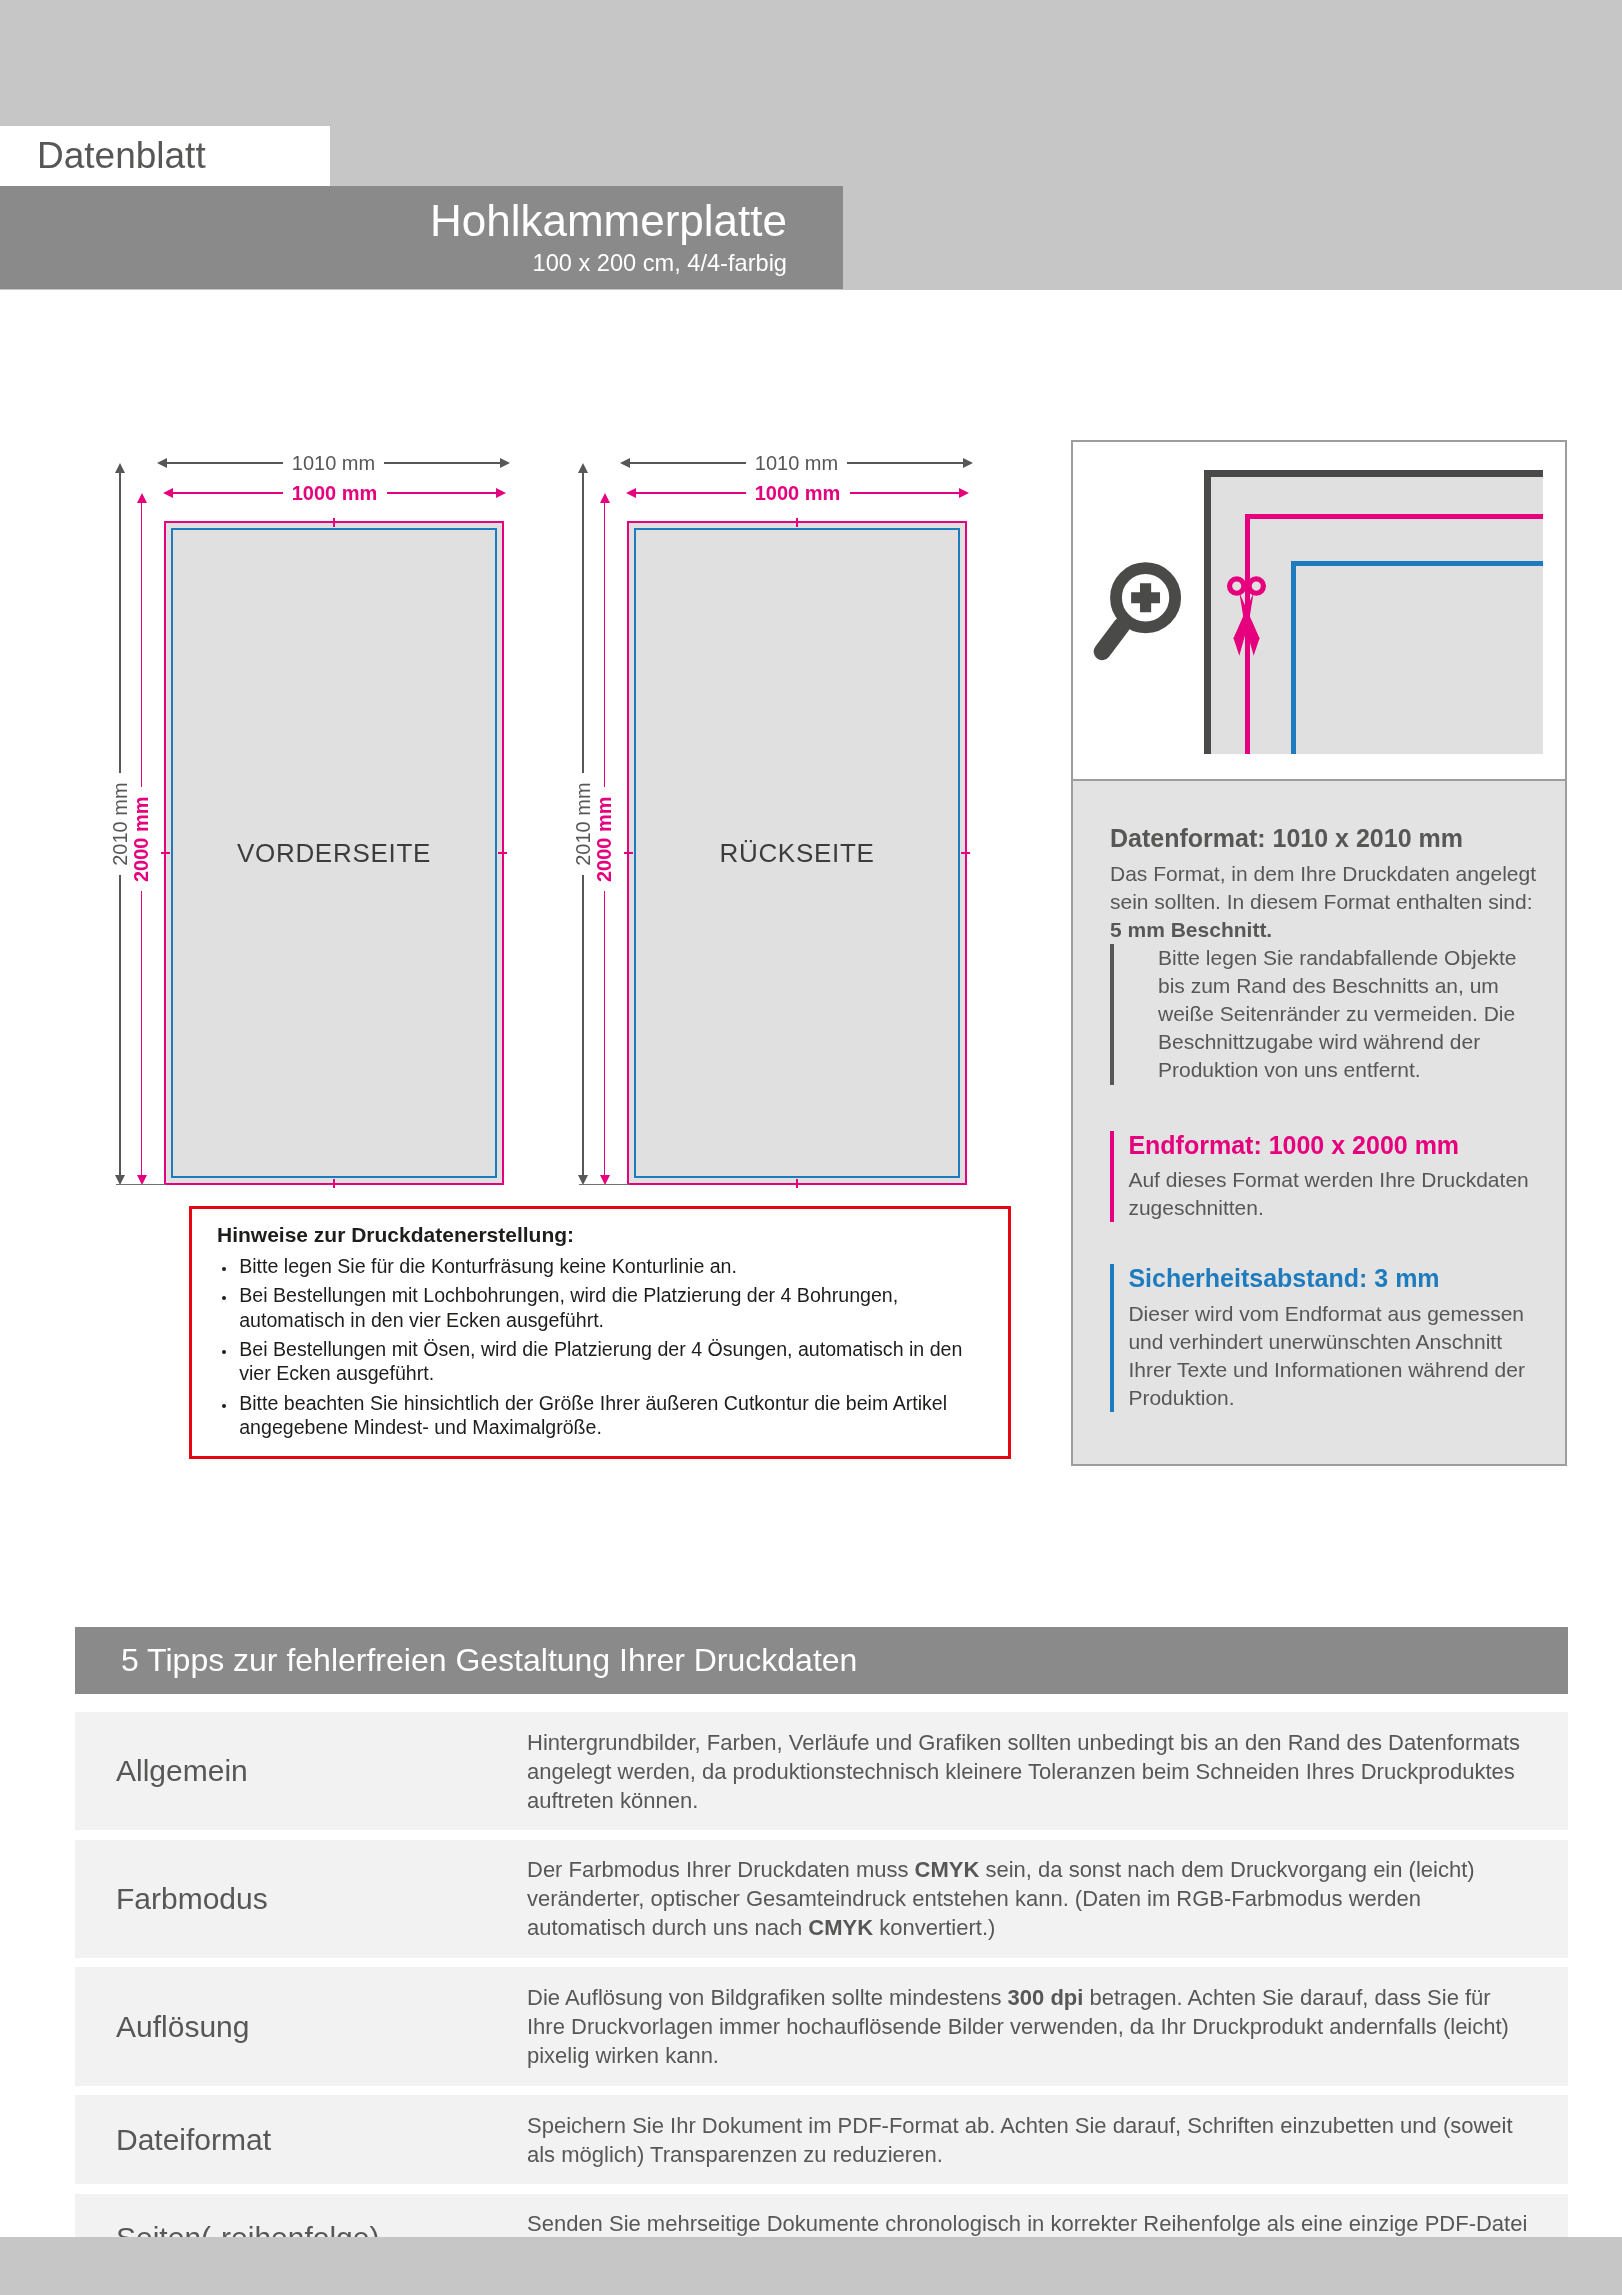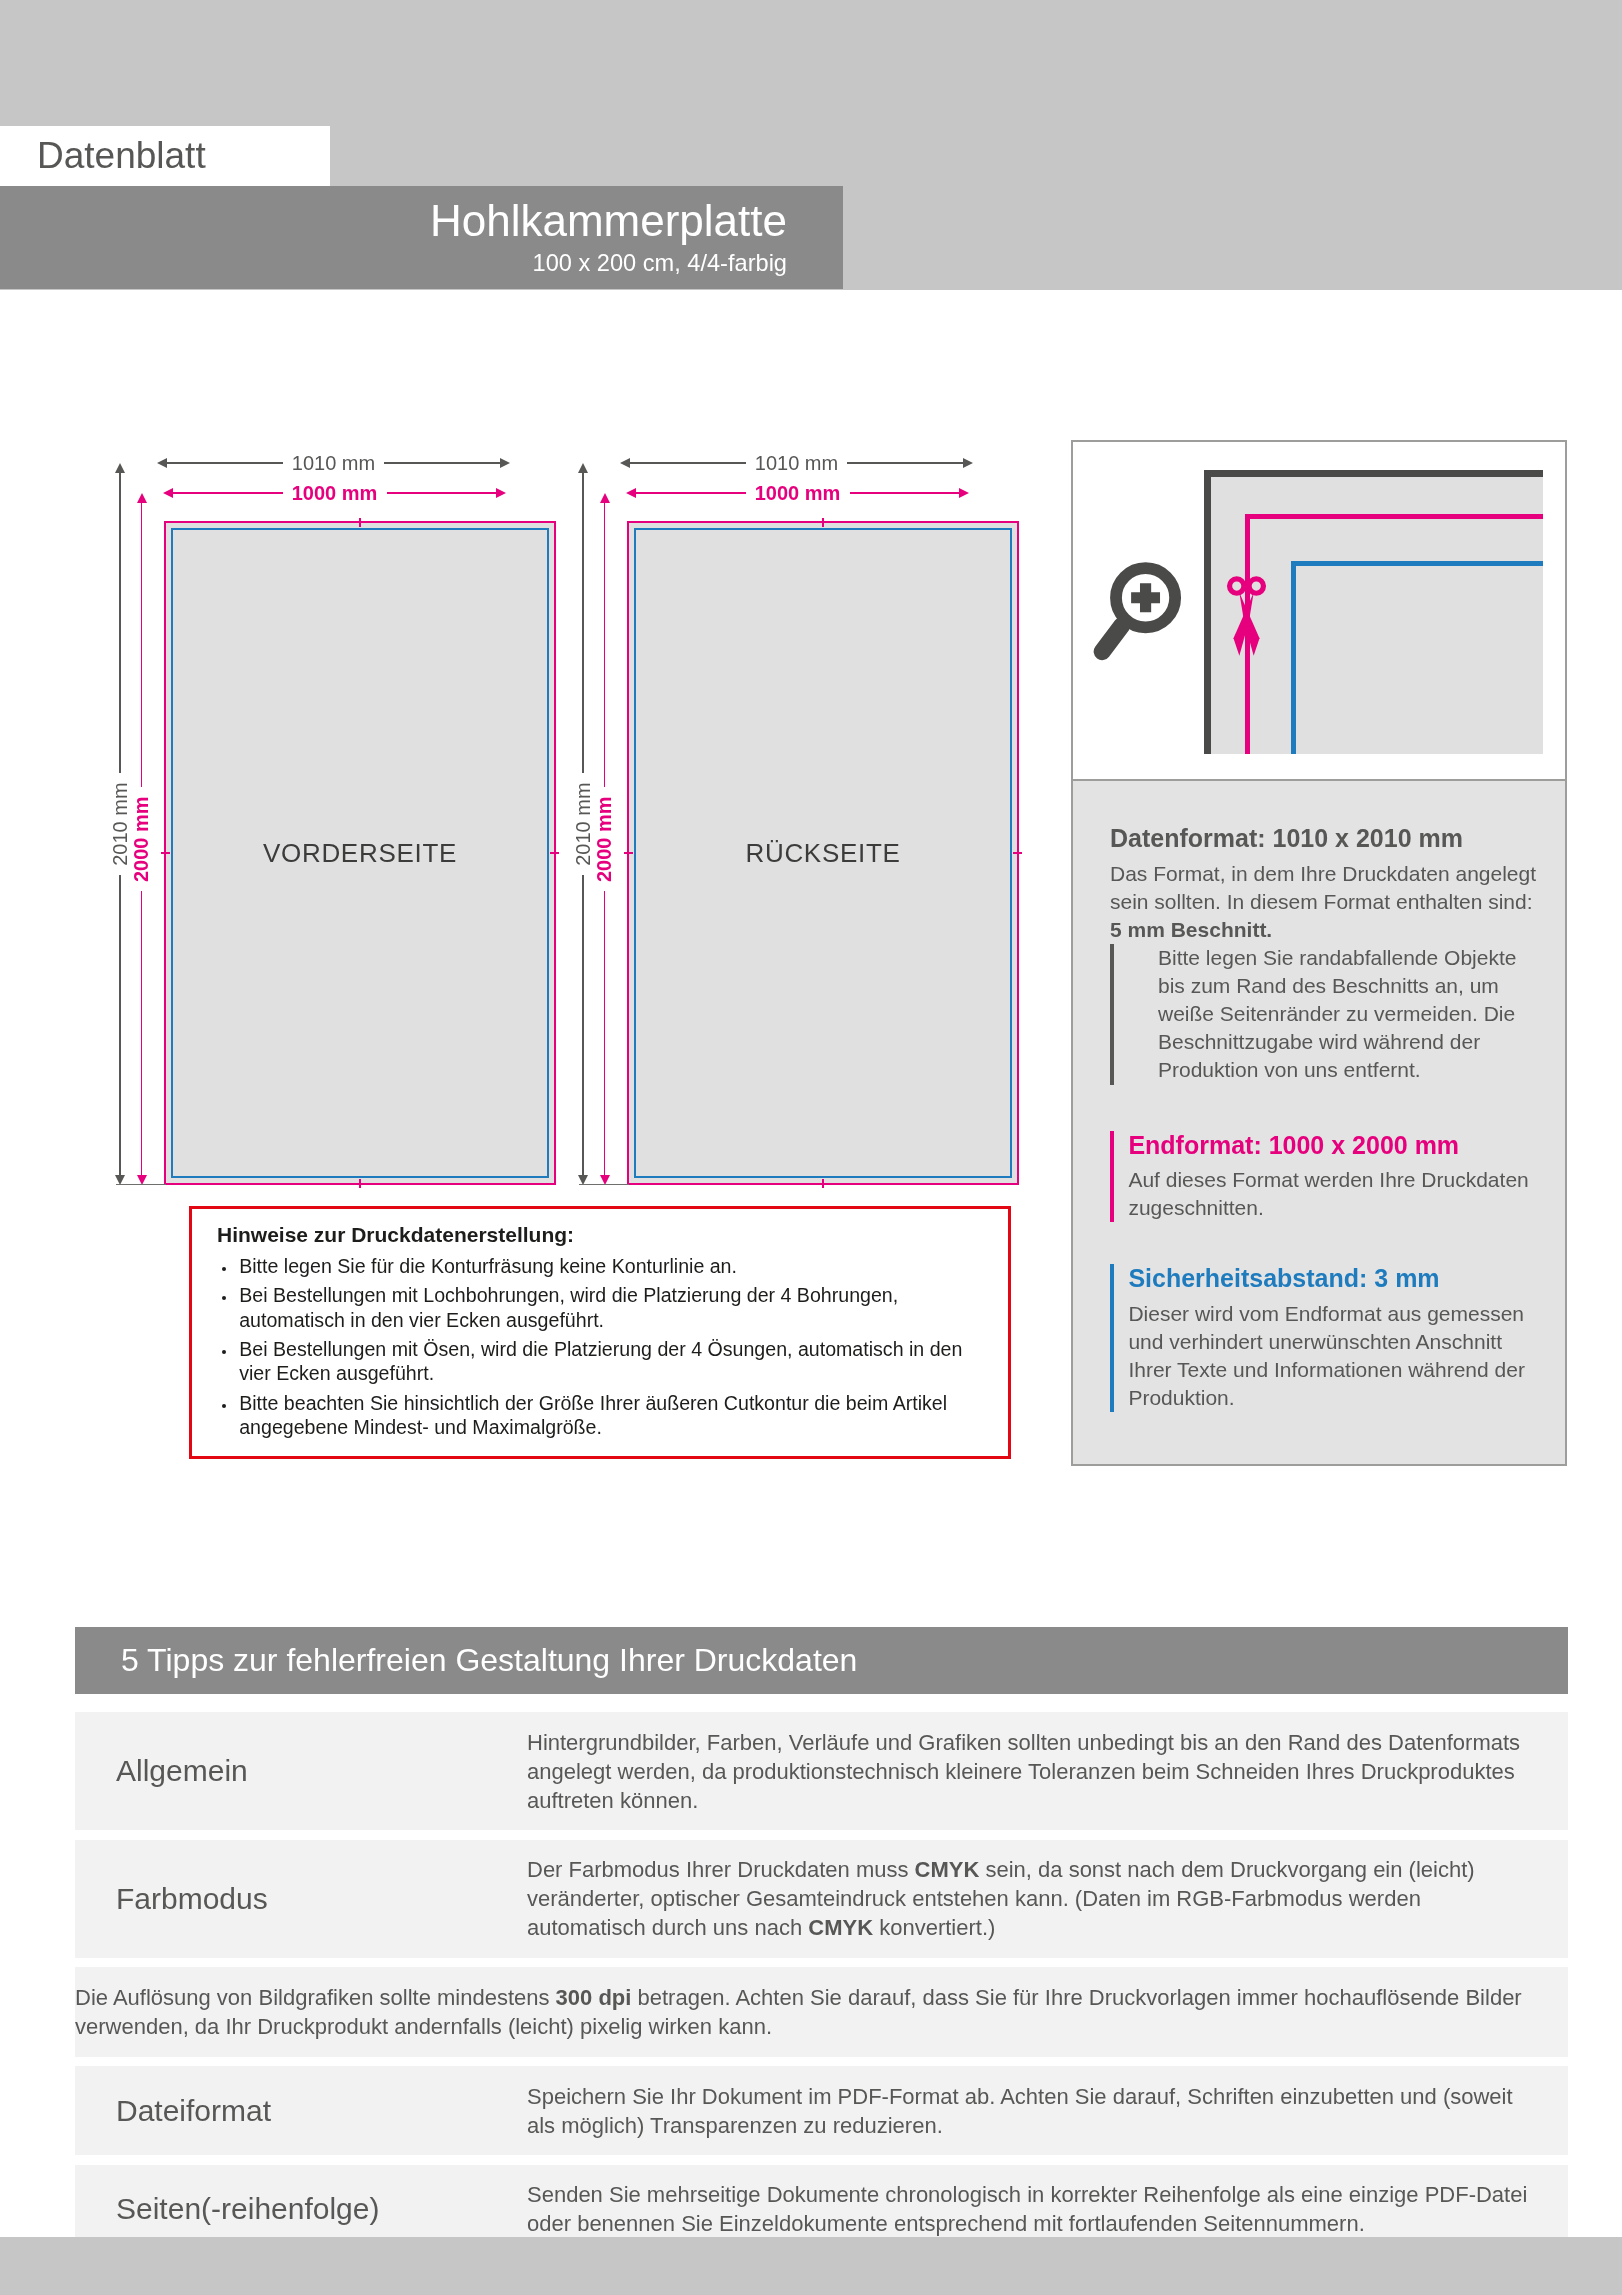--- a/index.html
+++ b/index.html
@@ -18,21 +18,21 @@
   .datenblatt-box span{font-size:37px;color:var(--dark-text);}
   .title-bar{position:absolute;left:0;top:186px;width:843px;height:103px;background:var(--bar-gray);
         color:#fff;display:flex;flex-direction:column;justify-content:center;align-items:flex-end;
         padding-right:56px;box-sizing:border-box;}
   .title-main{font-size:44px;line-height:1.05;}
   .title-sub{font-size:23.6px;margin-top:5.2px;}
 
   
   .sheet-wrap{position:absolute;top:452px;width:400px;height:733px;}
   .sheet-wrap.front{left:113px;} .sheet-wrap.back{left:576px;}
-  .sheet{position:absolute;left:51px;top:69px;width:392px;height:664px;background:var(--sheet-fill);
+  .sheet{position:absolute;left:51px;top:69px;width:340px;height:664px;background:var(--sheet-fill);
         border:2.6px solid var(--magenta);box-sizing:border-box;display:flex;align-items:center;justify-content:center;}
   .safe{position:absolute;inset:4.6px;border:2px solid var(--blue);}
   .sheet-label{position:relative;font-size:26px;letter-spacing:0.7px;color:#3c3c3b;}
   .tick{position:absolute;background:var(--magenta);}
   .tick.t{left:50%;top:-5.2px;width:2px;height:9.2px;margin-left:-0.7px;}
   .tick.b{left:50%;bottom:-5.2px;width:2px;height:9.2px;margin-left:-0.7px;}
   .tick.l{top:50%;left:-5.2px;height:2px;width:9.2px;margin-top:-0.7px;}
   .tick.r{top:50%;right:-5.2px;height:2px;width:9.2px;margin-top:-0.7px;}
   .ext-line{position:absolute;left:2.6px;bottom:0;width:50px;height:1.3px;background:#6f6f6e;}
 
@@ -250,20 +250,21 @@
           <div><span>Hintergrundbilder, Farben, Verläufe und Grafiken sollten unbedingt bis an den Rand des Datenformats angelegt werden, da produktionstechnisch kleinere Toleranzen beim Schneiden Ihres Druckproduktes auftreten können.</span></div>
         </div>
       </div>
       <div class="tip-row">
         <div class="tip-row-label">Farbmodus</div>
         <div class="tip-row-text">
           <div><span>Der Farbmodus Ihrer Druckdaten muss </span><span style="font-weight: bold;">CMYK</span><span> sein, da sonst nach dem Druckvorgang ein (leicht) veränderter, optischer Gesamteindruck entstehen kann. (Daten im RGB-Farbmodus werden automatisch durch uns nach </span><span style="font-weight: bold;">CMYK</span><span> konvertiert.)</span></div>
         </div>
       </div>
       <div class="tip-row">
+        <div class="tip-row-label">Auflösung</div>
         <div class="tip-row-text">
           <div><span>Die Auflösung von Bildgrafiken sollte mindestens </span><span style="font-weight: bold;">300 dpi</span><span> betragen. Achten Sie darauf, dass Sie für Ihre Druckvorlagen immer hochauflösende Bilder verwenden, da Ihr Druckprodukt andernfalls (leicht) pixelig wirken kann.</span></div>
         </div>
       </div>
       <div class="tip-row">
         <div class="tip-row-label">Dateiformat</div>
         <div class="tip-row-text">
           <div><span>Speichern Sie Ihr Dokument im PDF-Format ab. Achten Sie darauf, Schriften einzubetten und (soweit als möglich) Transparenzen zu reduzieren.</span></div>
         </div>
       </div>

